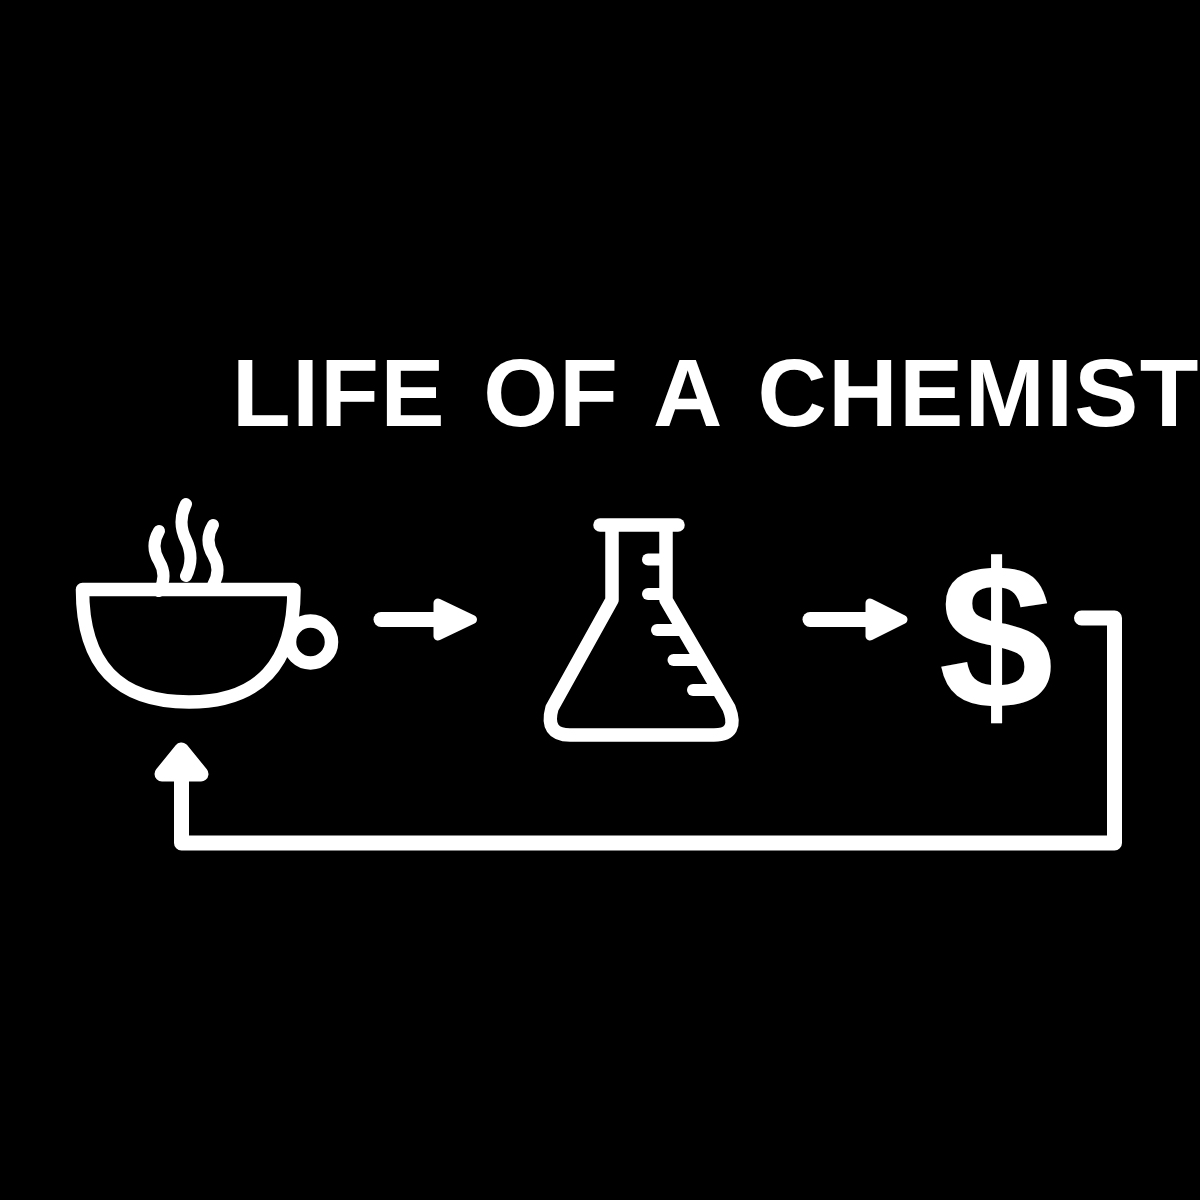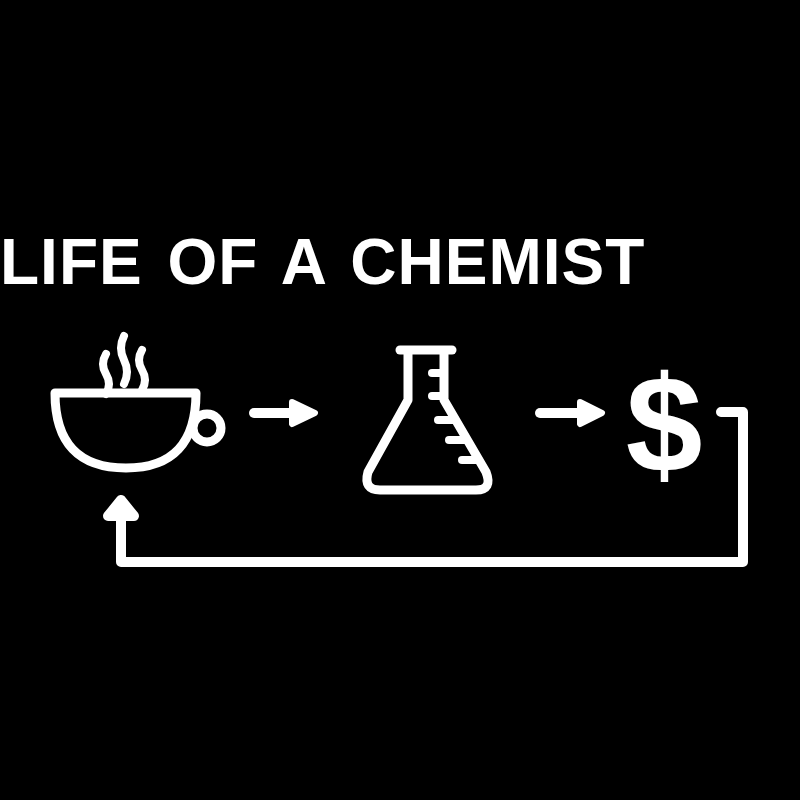--- a/index.html
+++ b/index.html
@@ -1,18 +1,18 @@
 <!DOCTYPE html>
 <html><head>
 <meta charset="utf-8">
 <style>
   html, body { margin:0; padding:0; background:#000; }
   body { width:800px; height:800px; position:relative; overflow:hidden; }
   .title {
-    position:absolute; left:0; top:226px; width:800px; text-align:left;
+    position:absolute; left:0; top:226px; width:800px; text-align:right;
     font-family:"Liberation Sans", sans-serif; font-weight:bold;
     font-size:64px; color:#fff; letter-spacing:1px; line-height:72px;
     word-spacing:6px;
   }
   svg.art { position:absolute; left:0; top:0; }
 </style>
 </head>
 <body>
 
 <div class="title">LIFE OF A CHEMIST</div>

